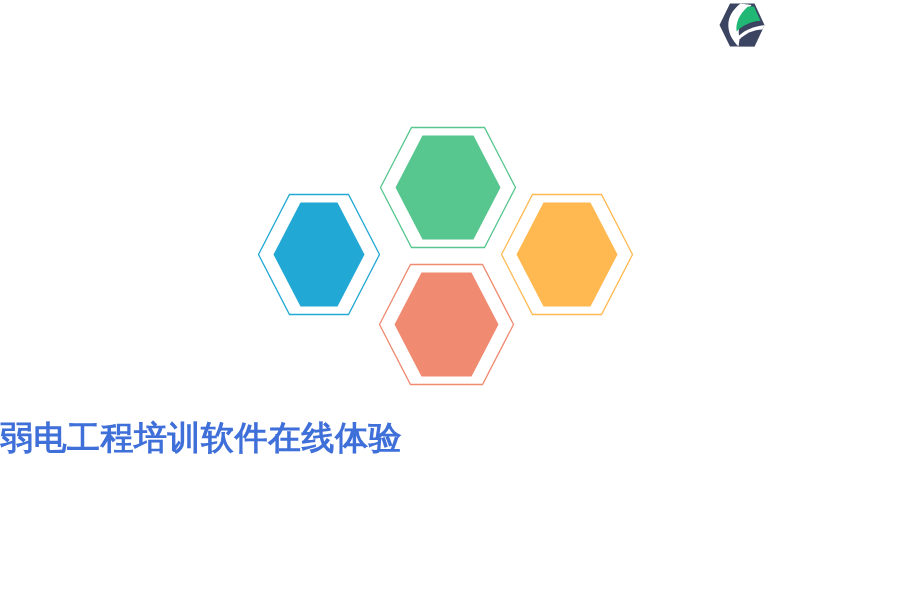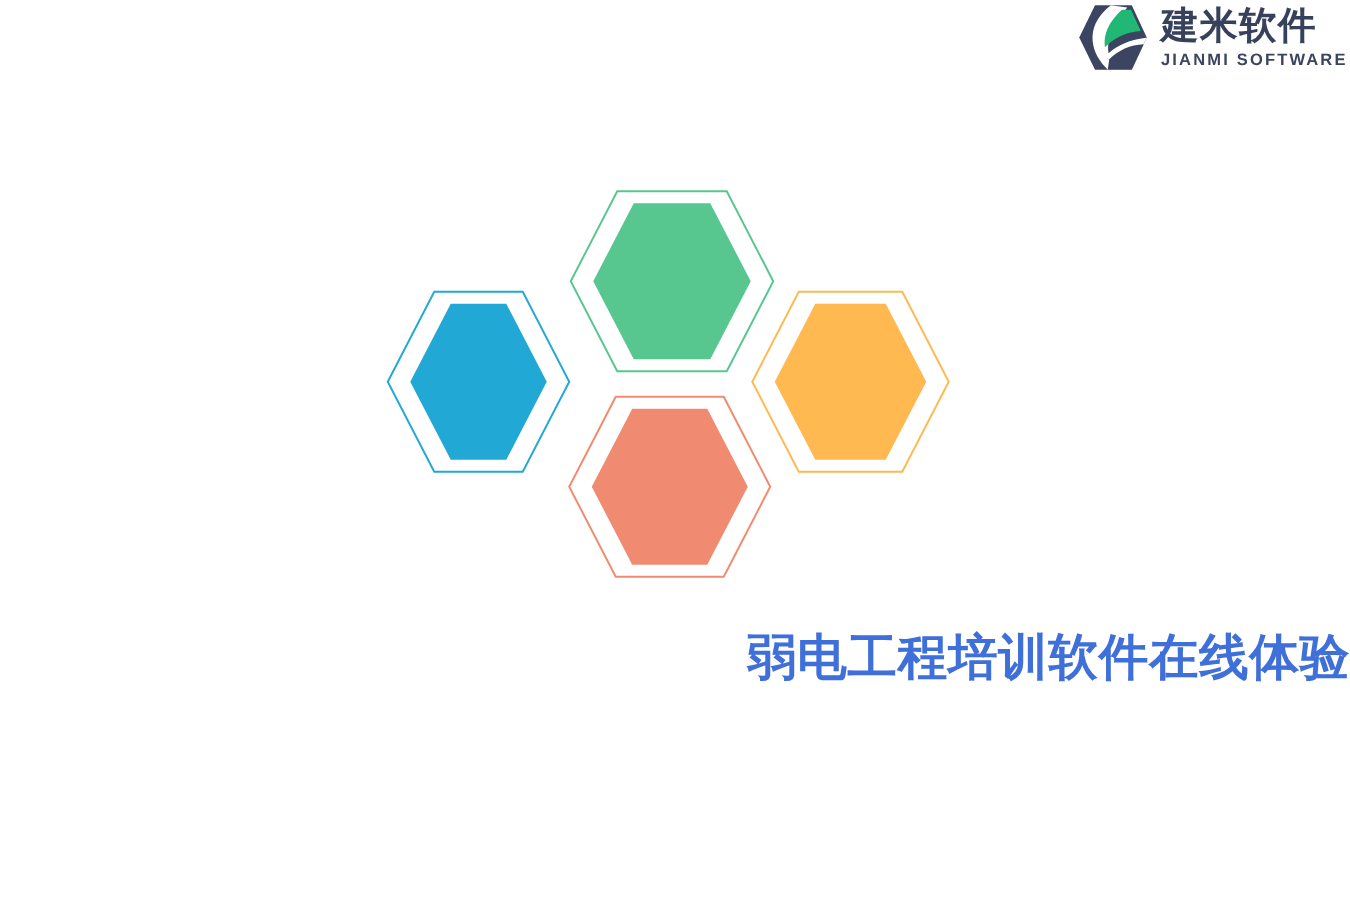--- a/index.html
+++ b/index.html
@@ -72,21 +72,21 @@
     height: 285px;
     overflow: visible;
   }
 
   
   .title-block {
     position: absolute;
     left: 0;
     top: 418px;
     width: 900px;
-    text-align: right;
+    text-align: left;
   }
   .title-line {
     font-family: "DejaVu Serif", "Liberation Serif", serif;
     font-size: 33px;
     font-weight: 700;
     color: #3f6fd8;
     letter-spacing: 0.5px;
     line-height: 40px;
     white-space: nowrap;
   }
@@ -99,24 +99,20 @@
     <svg viewBox="0 0 48 46" width="48" height="46" aria-hidden="true">
 
       <path d="M12.0 1.5 L36.5 1.5 L46.5 23.0 L36.5 44.5 L12.0 44.5 L1.5 23.0 Z" fill="#3b4460"></path>
 
       <path d="M22.5 1.5 C13.0 9.0 9.5 17.5 10.5 26.0 C11.3 33.0 15.0 39.0 20.5 44.5 L36.5 44.5 L46.5 23.0 L44.0 23.5 C36.0 24.5 28.0 27.5 21.0 33.5 C20.0 26.0 22.0 17.0 29.5 8.0 L33.5 3.0 Z" fill="#ffffff"></path>
 
       <path d="M30.0 4.5 C21.0 12.5 17.5 21.0 18.6 29.5 C24.5 23.5 32.0 20.0 39.5 19.0 L42.5 18.7 L36.0 4.5 Z" fill="#20b874"></path>
 
       <path d="M20.5 44.5 L36.5 44.5 L44.5 27.5 C35.5 27.8 27.5 31.5 21.5 37.5 Z" fill="#3b4460"></path>
     </svg>
-  </span>
-  <span class="brand-text">
-    <span class="brand-name">建米软件</span>
-    <span class="brand-sub">JIANMI SOFTWARE</span>
   </span>
 </div>
 
 <div class="hex-cluster">
   <svg viewBox="0 0 400 285" aria-hidden="true">
     <defs>
 
       <g id="hexdefs"></g>
     </defs>
 

